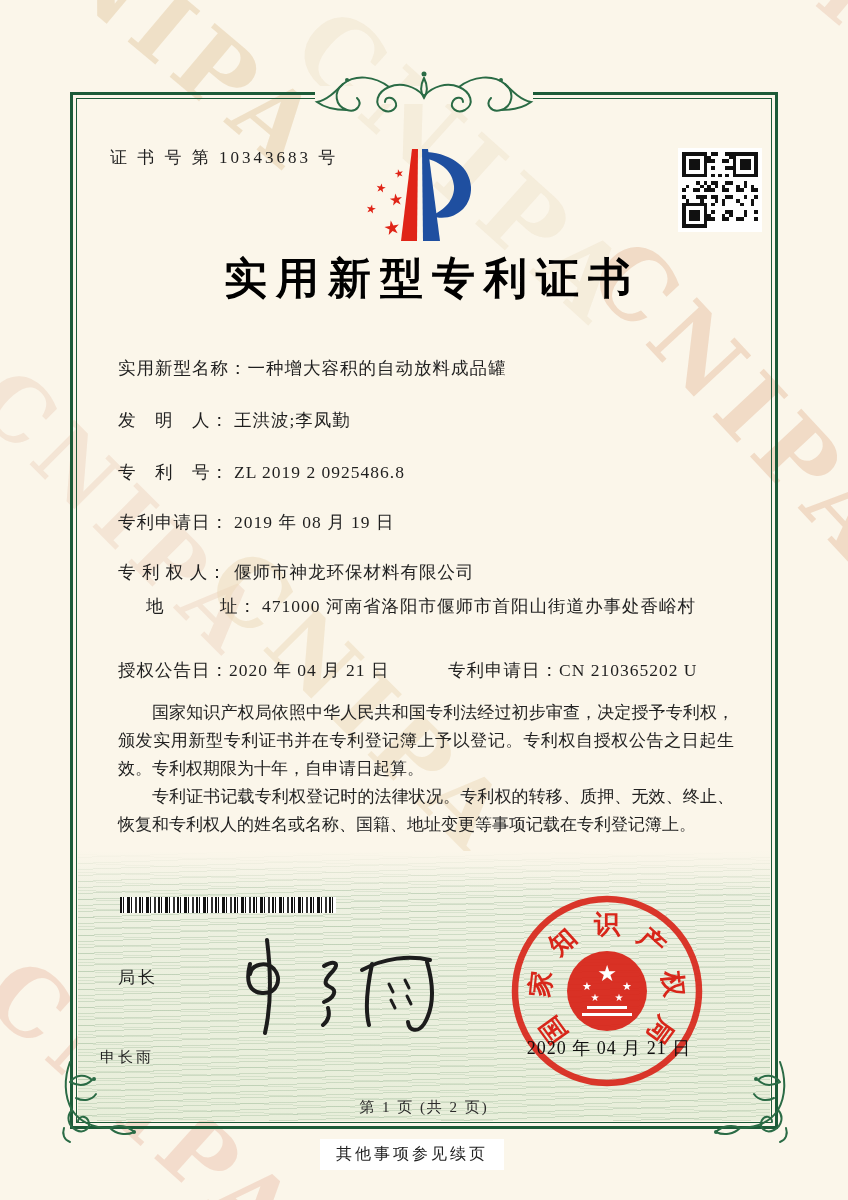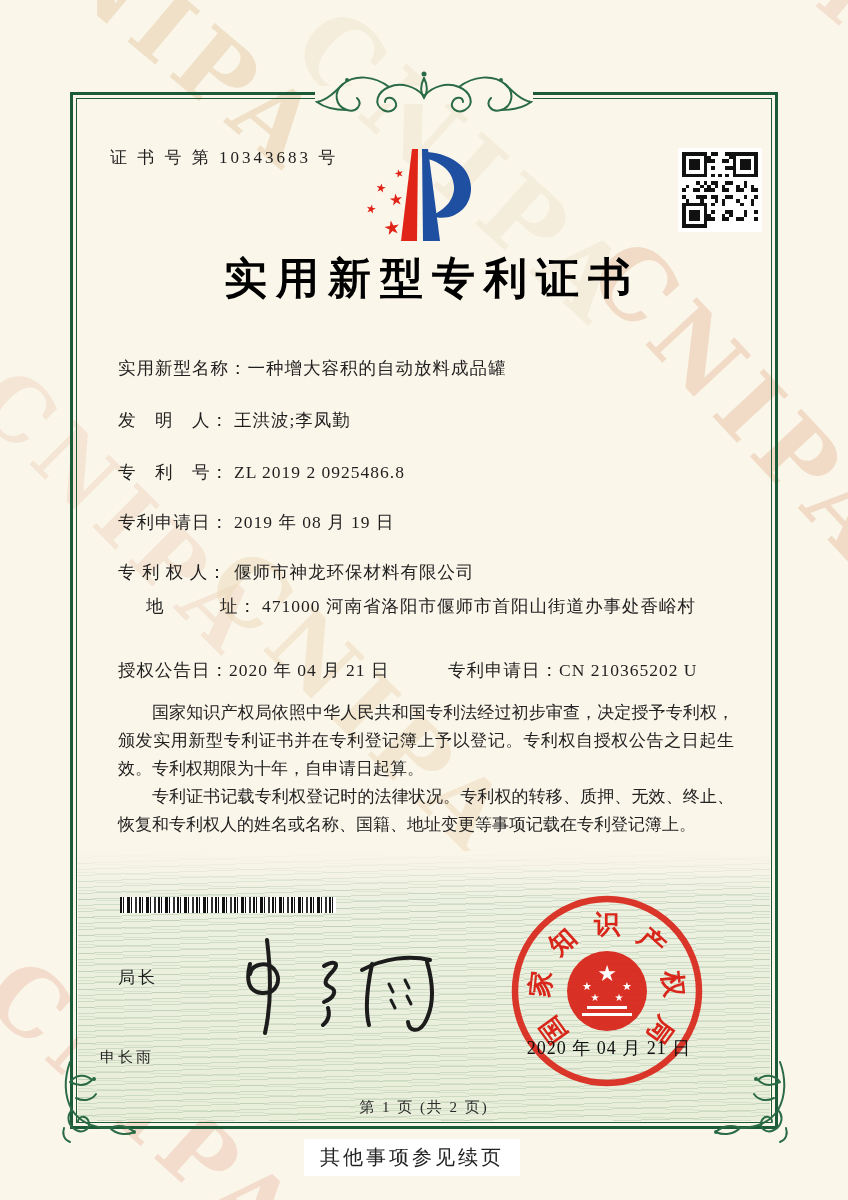--- a/index.html
+++ b/index.html
@@ -71,21 +71,21 @@
       #333 15px 17px, #fff 17px 19px); }
   .signer-title { position:absolute; left:118px; top:966px;  z-index:2; font-size:17px; letter-spacing:3px; }
   .signer-name  { position:absolute; left:100px; top:1000px; z-index:2; font-size:15px; letter-spacing:3px;margin-top:48px; }
   .signature { position:absolute; left:222px; top:936px; z-index:2; }
   .seal { position:absolute; left:507px; top:891px; z-index:3; }
   .seal-date { position:absolute; left:518px; top:1036px; width:182px; z-index:4;
     text-align:center; font-size:18px; letter-spacing:1px; color:#101010; }
   .page-num { position:absolute; left:124px; top:1098px; width:600px; z-index:2;
     text-align:center; font-size:15px; letter-spacing:2px; color:#2b2b2b; }
   .cont-note { position:absolute; left:412px; top:1139px; transform:translateX(-50%); z-index:2;
-    background:#ffffff; padding:5px 16px; font-size:20px; letter-spacing:3px; color:#222; }
+    background:#ffffff; padding:5px 16px; font-size:16px; letter-spacing:3px; color:#222; }
   .green { stroke:#2a6b45; fill:none; stroke-width:2; stroke-linecap:round; }
 </style>
 </head>
 <body>
 
 <div class="page">
 
   <div class="wm wm1">CNIPA</div>
   <div class="wm wm2">CNIPA</div>
   <div class="wm wm3">CNIPA</div>

